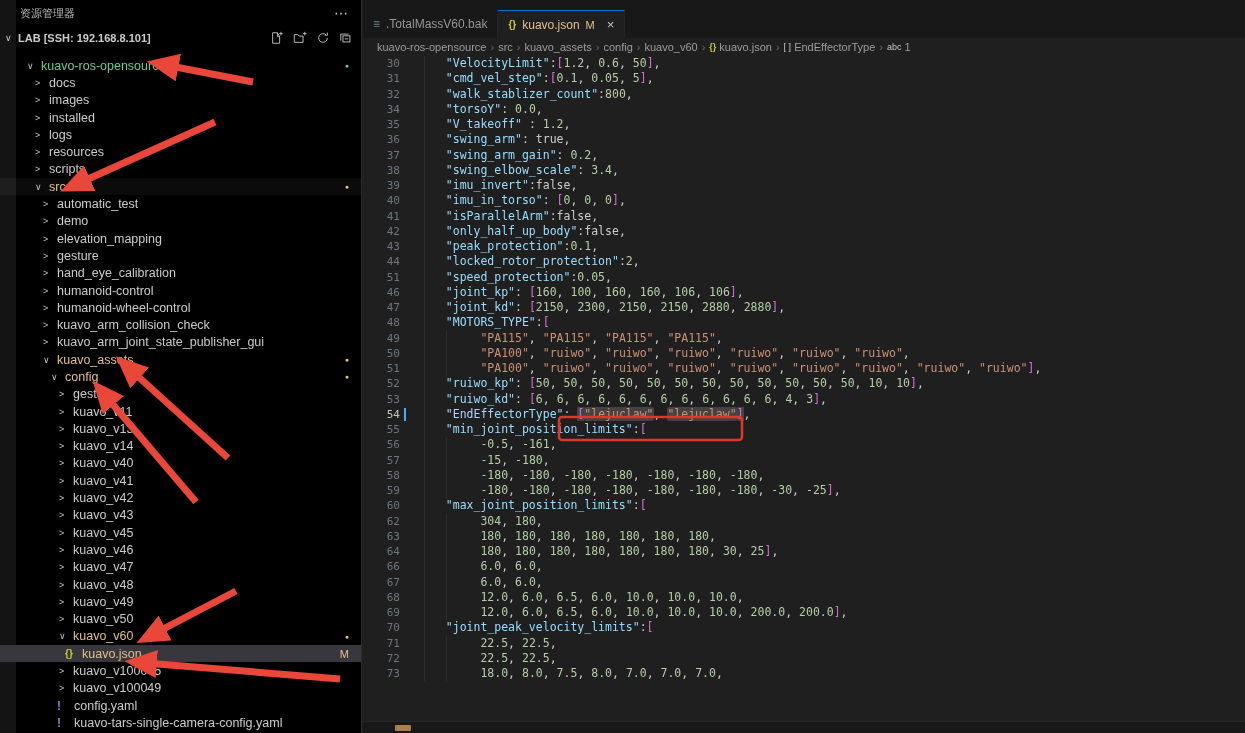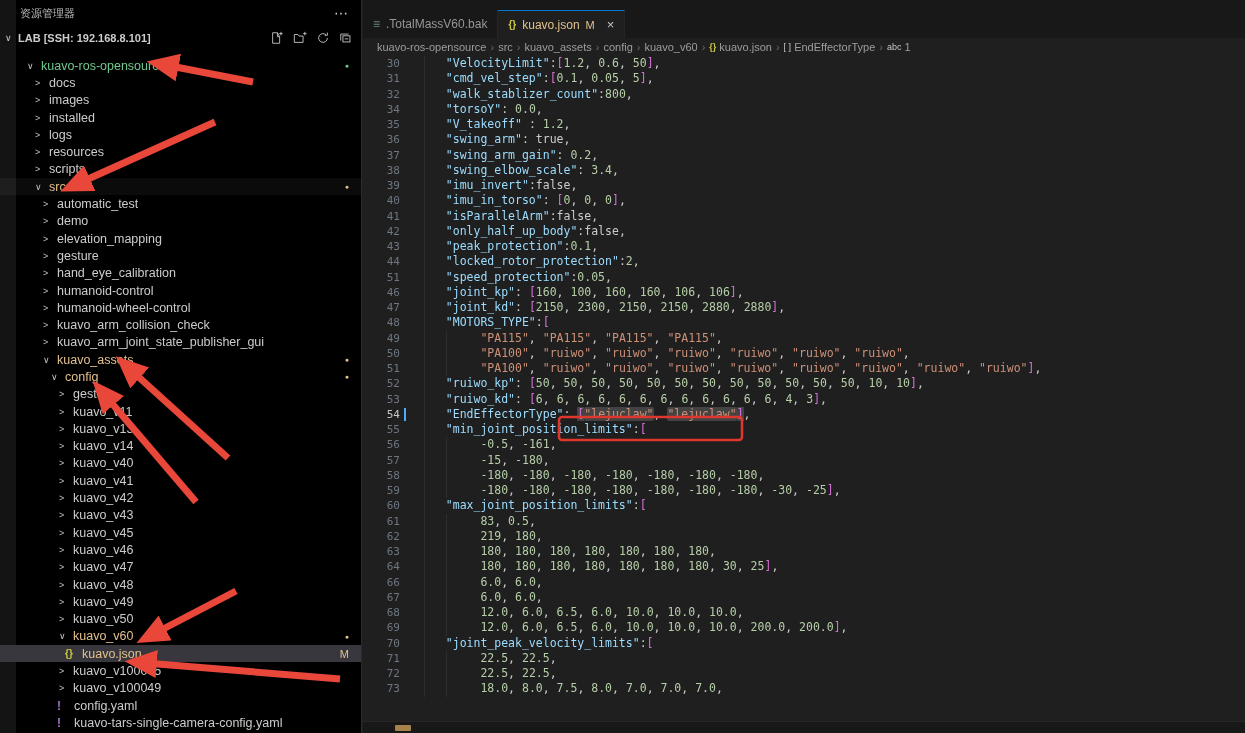--- a/index.html
+++ b/index.html
@@ -321,22 +321,21 @@
       <div class="cl"><span class="ln">51</span><span class="ct"><i class="g2"></i><span class="p">        </span><span class="s">"PA100"</span><span class="p">, </span><span class="s">"ruiwo"</span><span class="p">, </span><span class="s">"ruiwo"</span><span class="p">, </span><span class="s">"ruiwo"</span><span class="p">, </span><span class="s">"ruiwo"</span><span class="p">, </span><span class="s">"ruiwo"</span><span class="p">, </span><span class="s">"ruiwo"</span><span class="p">, </span><span class="s">"ruiwo"</span><span class="p">, </span><span class="s">"ruiwo"</span><span class="B">]</span><span class="p">,</span></span></div>
       <div class="cl"><span class="ln">52</span><span class="ct"><span class="p">   </span><span class="k">"ruiwo_kp"</span><span class="p">: </span><span class="B">[</span><span class="n">50</span><span class="p">, </span><span class="n">50</span><span class="p">, </span><span class="n">50</span><span class="p">, </span><span class="n">50</span><span class="p">, </span><span class="n">50</span><span class="p">, </span><span class="n">50</span><span class="p">, </span><span class="n">50</span><span class="p">, </span><span class="n">50</span><span class="p">, </span><span class="n">50</span><span class="p">, </span><span class="n">50</span><span class="p">, </span><span class="n">50</span><span class="p">, </span><span class="n">50</span><span class="p">, </span><span class="n">10</span><span class="p">, </span><span class="n">10</span><span class="B">]</span><span class="p">,</span></span></div>
       <div class="cl"><span class="ln">53</span><span class="ct"><span class="p">   </span><span class="k">"ruiwo_kd"</span><span class="p">: </span><span class="B">[</span><span class="n">6</span><span class="p">, </span><span class="n">6</span><span class="p">, </span><span class="n">6</span><span class="p">, </span><span class="n">6</span><span class="p">, </span><span class="n">6</span><span class="p">, </span><span class="n">6</span><span class="p">, </span><span class="n">6</span><span class="p">, </span><span class="n">6</span><span class="p">, </span><span class="n">6</span><span class="p">, </span><span class="n">6</span><span class="p">, </span><span class="n">6</span><span class="p">, </span><span class="n">6</span><span class="p">, </span><span class="n">4</span><span class="p">, </span><span class="n">3</span><span class="B">]</span><span class="p">,</span></span></div>
       <div class="cl"><span class="ln act">54</span><span class="ct"><span class="p">   </span><span class="k">"EndEffectorType"</span><span class="p">: </span><span class="B bm">[</span><span class="s hl">"lejuclaw"</span><span class="p">, </span><span class="s hl">"lejuclaw"</span><span class="B bm">]</span><span class="p">,</span></span><i class="cursor"></i></div>
       <div class="cl"><span class="ln">55</span><span class="ct"><span class="p">   </span><span class="k">"min_joint_position_limits"</span><span class="p">:</span><span class="B">[</span></span></div>
       <div class="cl"><span class="ln">56</span><span class="ct"><i class="g2"></i><span class="p">        </span><span class="n">-0.5</span><span class="p">, </span><span class="n">-161</span><span class="p">,</span></span></div>
       <div class="cl"><span class="ln">57</span><span class="ct"><i class="g2"></i><span class="p">        </span><span class="n">-15</span><span class="p">, </span><span class="n">-180</span><span class="p">,</span></span></div>
       <div class="cl"><span class="ln">58</span><span class="ct"><i class="g2"></i><span class="p">        </span><span class="n">-180</span><span class="p">, </span><span class="n">-180</span><span class="p">, </span><span class="n">-180</span><span class="p">, </span><span class="n">-180</span><span class="p">, </span><span class="n">-180</span><span class="p">, </span><span class="n">-180</span><span class="p">, </span><span class="n">-180</span><span class="p">,</span></span></div>
       <div class="cl"><span class="ln">59</span><span class="ct"><i class="g2"></i><span class="p">        </span><span class="n">-180</span><span class="p">, </span><span class="n">-180</span><span class="p">, </span><span class="n">-180</span><span class="p">, </span><span class="n">-180</span><span class="p">, </span><span class="n">-180</span><span class="p">, </span><span class="n">-180</span><span class="p">, </span><span class="n">-180</span><span class="p">, </span><span class="n">-30</span><span class="p">, </span><span class="n">-25</span><span class="B">]</span><span class="p">,</span></span></div>
       <div class="cl"><span class="ln">60</span><span class="ct"><span class="p">   </span><span class="k">"max_joint_position_limits"</span><span class="p">:</span><span class="B">[</span></span></div>
-      <div class="cl"><span class="ln">61</span><span class="ct"><i class="g2"></i><span class="p">        </span><span class="n">83</span><span class="p">, </span><span class="n">0.5</span><span class="p">,</span></span></div>
-      <div class="cl"><span class="ln">62</span><span class="ct"><i class="g2"></i><span class="p">        </span><span class="n">219</span><span class="p">, </span><span class="n">180</span><span class="p">,</span></span></div>
+      <div class="cl"><span class="ln">62</span><span class="ct"><i class="g2"></i><span class="p">        </span><span class="n">304</span><span class="p">, </span><span class="n">180</span><span class="p">,</span></span></div>
       <div class="cl"><span class="ln">63</span><span class="ct"><i class="g2"></i><span class="p">        </span><span class="n">180</span><span class="p">, </span><span class="n">180</span><span class="p">, </span><span class="n">180</span><span class="p">, </span><span class="n">180</span><span class="p">, </span><span class="n">180</span><span class="p">, </span><span class="n">180</span><span class="p">, </span><span class="n">180</span><span class="p">,</span></span></div>
       <div class="cl"><span class="ln">64</span><span class="ct"><i class="g2"></i><span class="p">        </span><span class="n">180</span><span class="p">, </span><span class="n">180</span><span class="p">, </span><span class="n">180</span><span class="p">, </span><span class="n">180</span><span class="p">, </span><span class="n">180</span><span class="p">, </span><span class="n">180</span><span class="p">, </span><span class="n">180</span><span class="p">, </span><span class="n">30</span><span class="p">, </span><span class="n">25</span><span class="B">]</span><span class="p">,</span></span></div>
       <div class="cl"><span class="ln">66</span><span class="ct"><i class="g2"></i><span class="p">        </span><span class="n">6.0</span><span class="p">, </span><span class="n">6.0</span><span class="p">,</span></span></div>
       <div class="cl"><span class="ln">67</span><span class="ct"><i class="g2"></i><span class="p">        </span><span class="n">6.0</span><span class="p">, </span><span class="n">6.0</span><span class="p">,</span></span></div>
       <div class="cl"><span class="ln">68</span><span class="ct"><i class="g2"></i><span class="p">        </span><span class="n">12.0</span><span class="p">, </span><span class="n">6.0</span><span class="p">, </span><span class="n">6.5</span><span class="p">, </span><span class="n">6.0</span><span class="p">, </span><span class="n">10.0</span><span class="p">, </span><span class="n">10.0</span><span class="p">, </span><span class="n">10.0</span><span class="p">,</span></span></div>
       <div class="cl"><span class="ln">69</span><span class="ct"><i class="g2"></i><span class="p">        </span><span class="n">12.0</span><span class="p">, </span><span class="n">6.0</span><span class="p">, </span><span class="n">6.5</span><span class="p">, </span><span class="n">6.0</span><span class="p">, </span><span class="n">10.0</span><span class="p">, </span><span class="n">10.0</span><span class="p">, </span><span class="n">10.0</span><span class="p">, </span><span class="n">200.0</span><span class="p">, </span><span class="n">200.0</span><span class="B">]</span><span class="p">,</span></span></div>
       <div class="cl"><span class="ln">70</span><span class="ct"><span class="p">   </span><span class="k">"joint_peak_velocity_limits"</span><span class="p">:</span><span class="B">[</span></span></div>
       <div class="cl"><span class="ln">71</span><span class="ct"><i class="g2"></i><span class="p">        </span><span class="n">22.5</span><span class="p">, </span><span class="n">22.5</span><span class="p">,</span></span></div>
       <div class="cl"><span class="ln">72</span><span class="ct"><i class="g2"></i><span class="p">        </span><span class="n">22.5</span><span class="p">, </span><span class="n">22.5</span><span class="p">,</span></span></div>
       <div class="cl"><span class="ln">73</span><span class="ct"><i class="g2"></i><span class="p">        </span><span class="n">18.0</span><span class="p">, </span><span class="n">8.0</span><span class="p">, </span><span class="n">7.5</span><span class="p">, </span><span class="n">8.0</span><span class="p">, </span><span class="n">7.0</span><span class="p">, </span><span class="n">7.0</span><span class="p">, </span><span class="n">7.0</span><span class="p">,</span></span></div>

